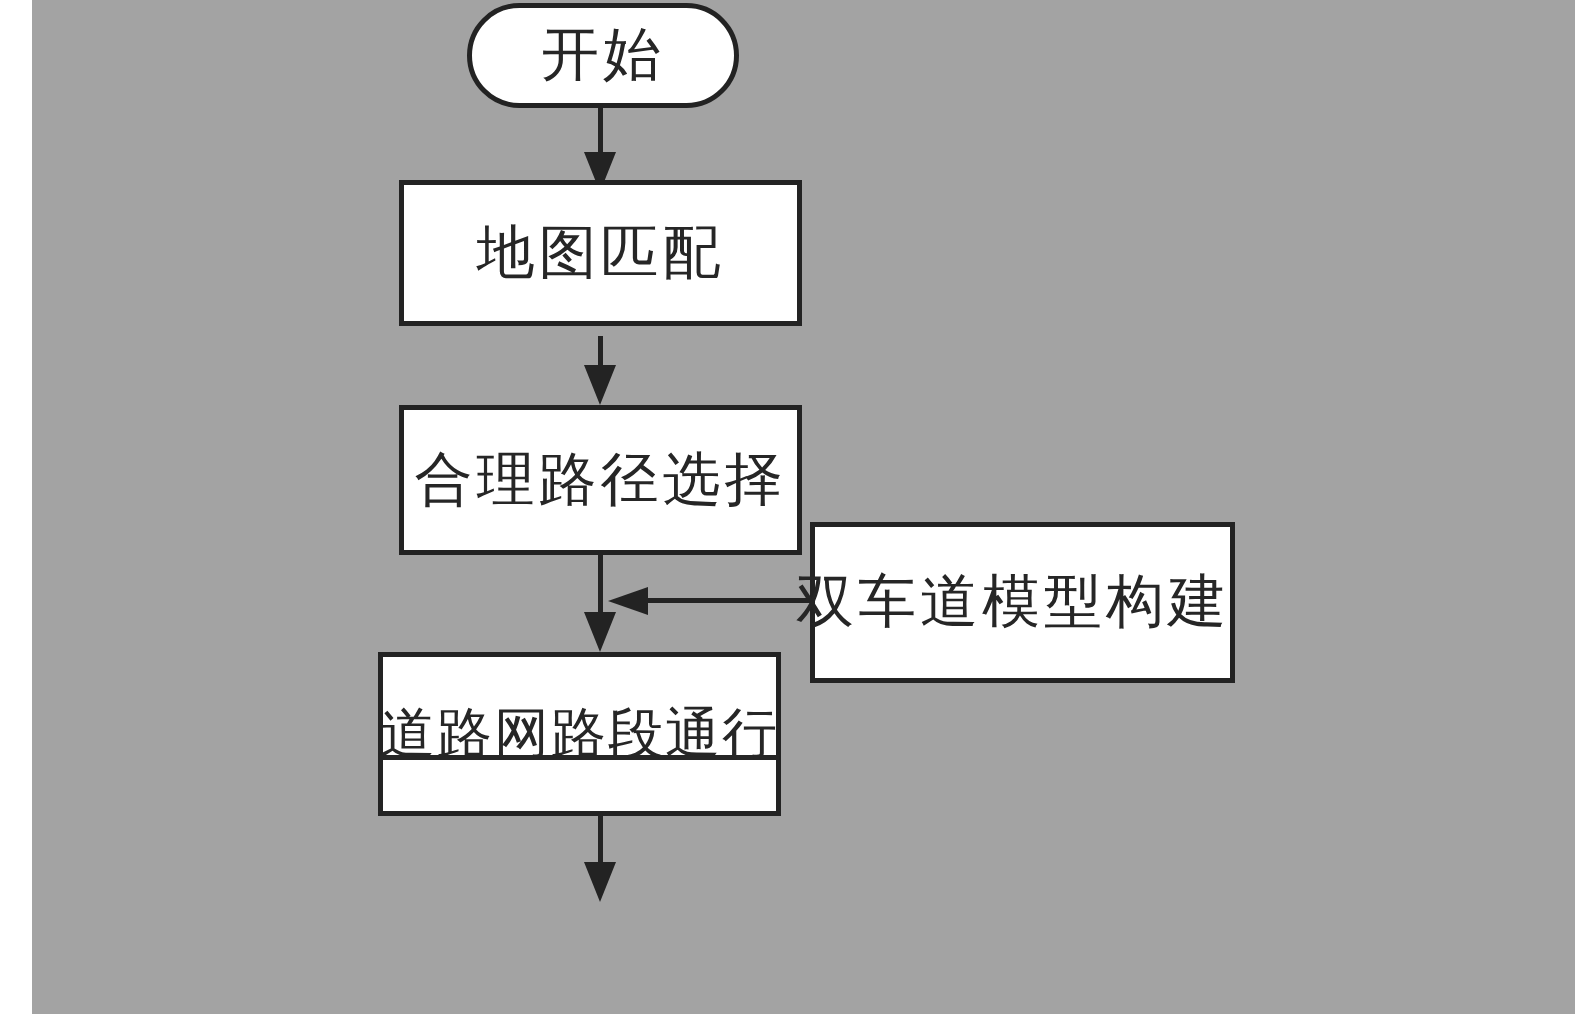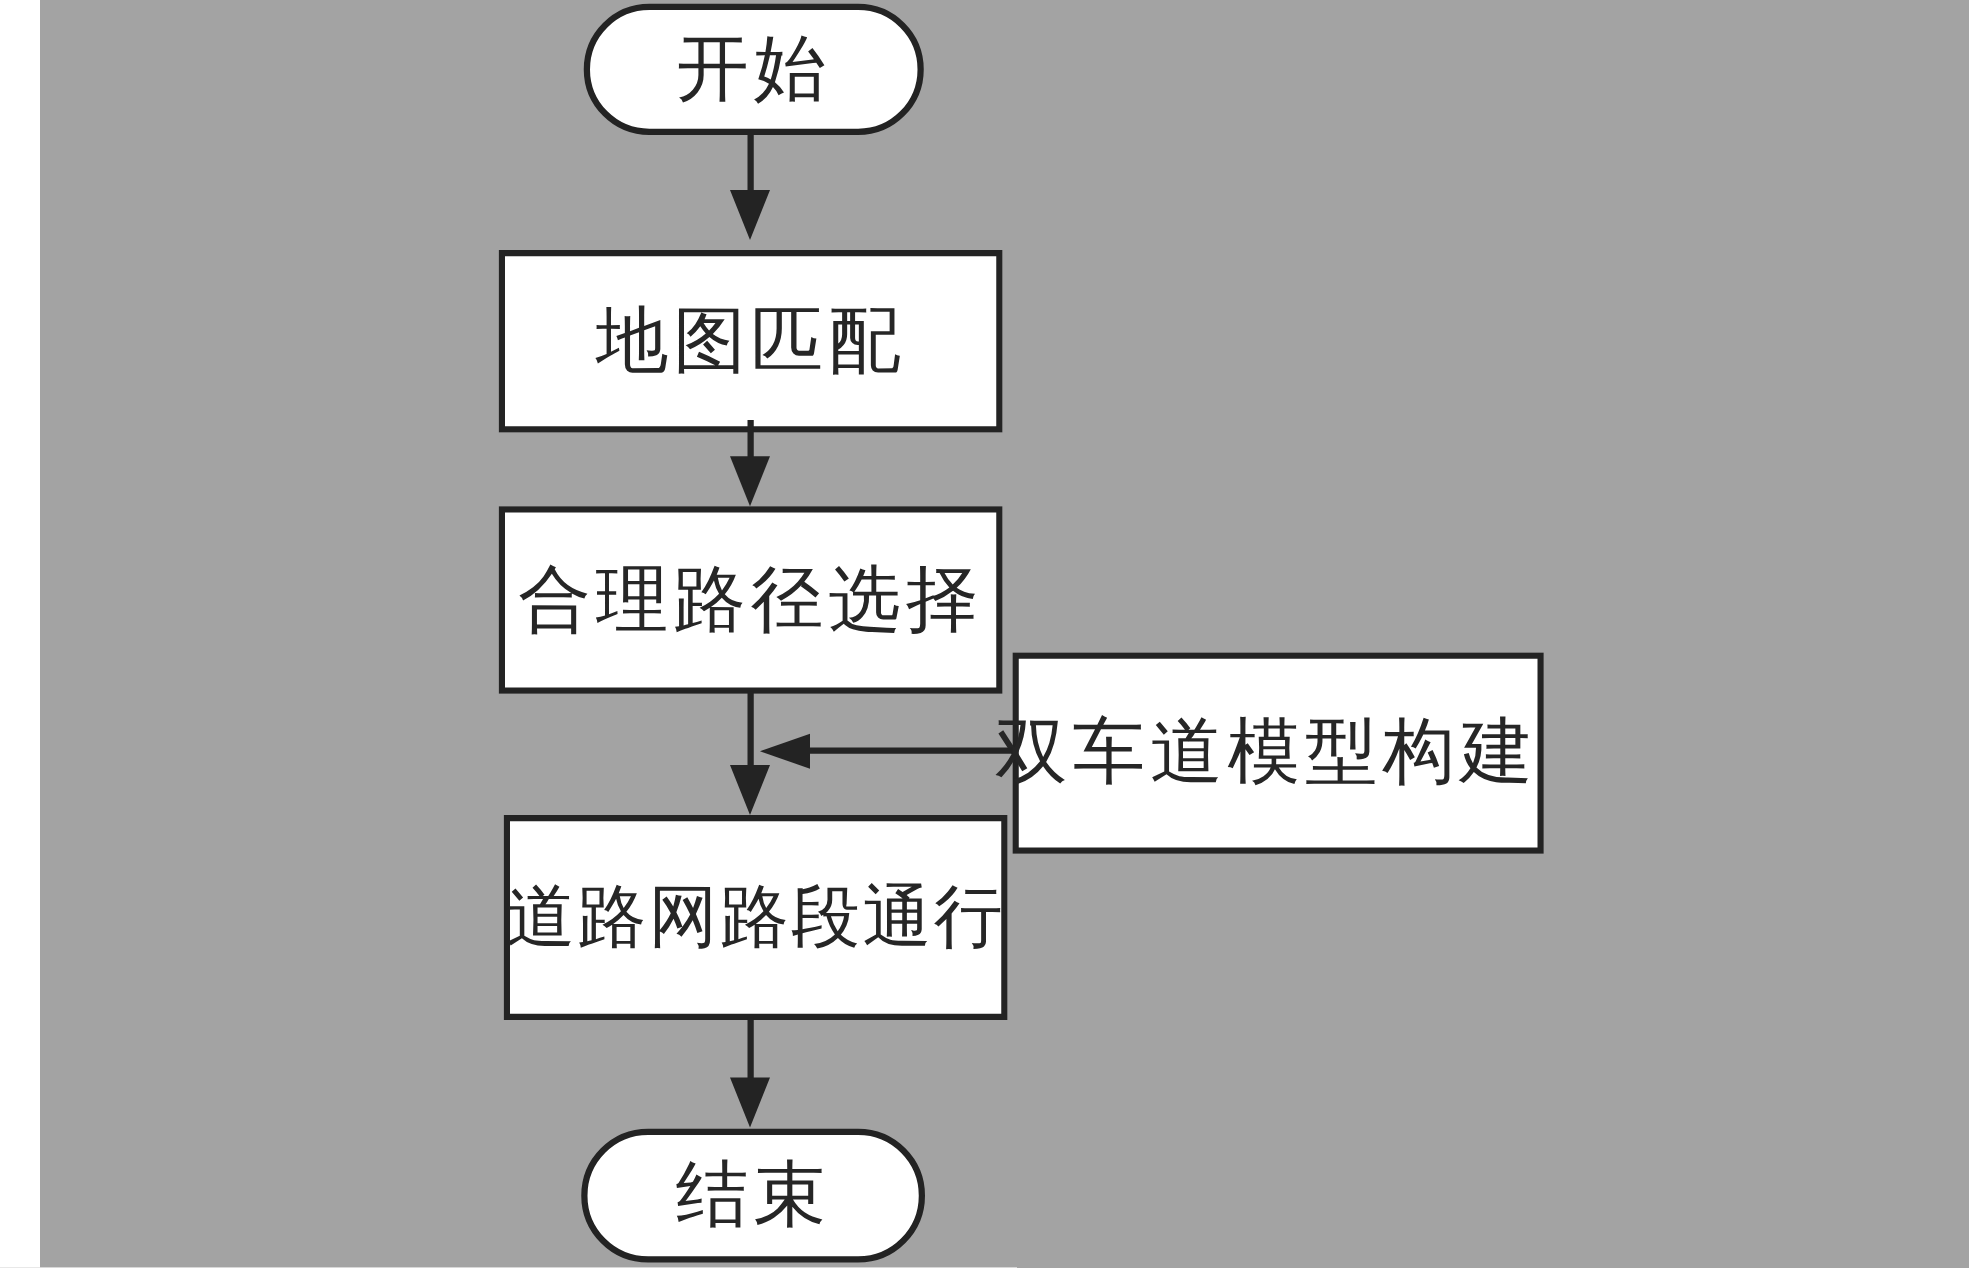--- a/index.html
+++ b/index.html
@@ -36,24 +36,24 @@
     white-space: nowrap;
   }
   .label-small {
     font-size: 55px;
     line-height: 1.3;
     letter-spacing: 2px;
   }
   .label-block { display: block; }
   
   #n-start  { left: 435px; top: 3px;   width: 272px; height: 105px; }
-  #n-map    { left: 367px; top: 200px; width: 403px; height: 146px; text-align: center; }
+  #n-map    { left: 367px; top: 180px; width: 403px; height: 146px; text-align: center; }
   #n-path   { left: 367px; top: 405px; width: 403px; height: 150px; }
   #n-side   { left: 778px; top: 522px; width: 425px; height: 161px; justify-content: flex-end; }
-  #n-travel { left: 371px; top: 652px; width: 403px; height: 164px; }
+  #n-travel { left: 346px; top: 652px; width: 403px; height: 164px; text-decoration: underline; }
   #n-end    { left: 433px; top: 903px; width: 275px; height: 107px; }
   
   .vline {
     position: absolute;
     width: 5px;
     background: #232323;
     left: 566px;
   }
   #l1 { top: 108px; height: 50px; }
   #l2 { top: 336px; height: 36px; }
@@ -124,17 +124,14 @@
 
   <div class="node process" id="n-travel">
     <span class="label label-small">
       <span class="label-block">道路网路段通行</span>
     </span>
   </div>
 
   <div class="vline" id="l4"></div>
   <div class="arrow-down" id="a4"></div>
 
-  <div class="node terminator" id="n-end">
-    <span class="label">结束</span>
-  </div>
 
 </div>
 
 </body></html>

